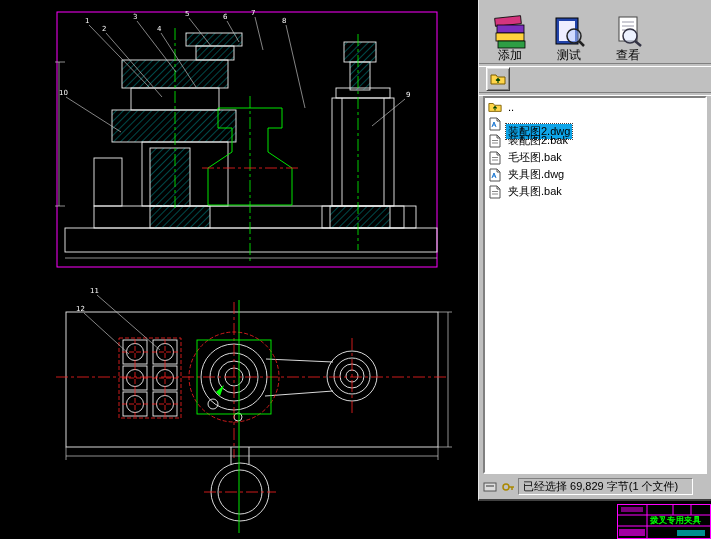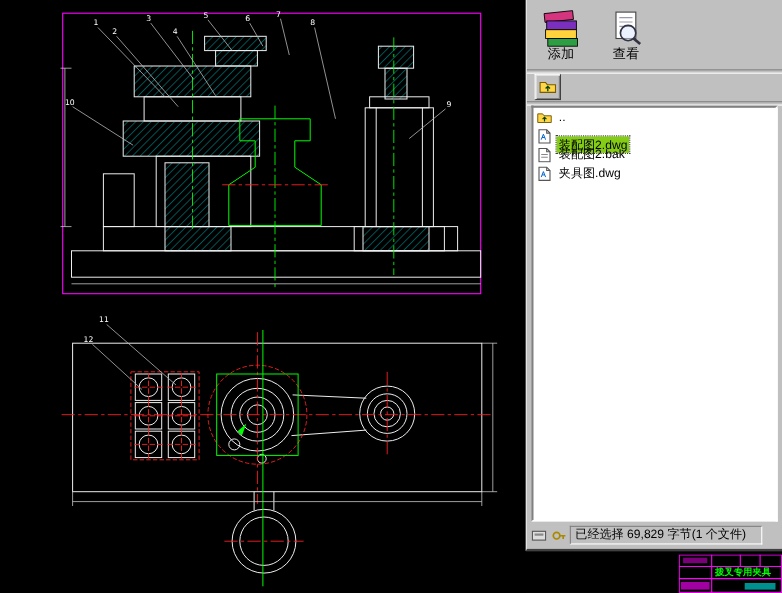--- a/index.html
+++ b/index.html
@@ -5,36 +5,36 @@
   html,body{margin:0;padding:0;background:#222;}
   .screen{position:relative;width:711px;height:539px;background:#000;overflow:hidden;
           font-family:"Liberation Sans","DejaVu Sans",sans-serif;-webkit-font-smoothing:none;}
   
   .cadwrap{position:absolute;left:0;top:0;width:478px;height:539px;background:#000;}
   .cadwrap svg{display:block;}
   
   .panel{position:absolute;left:478px;top:0;width:233px;height:501px;background:#c0c0c0;
          border-left:1px solid #e6e6e6;border-bottom:2px solid #404040;box-sizing:border-box;color:#000;}
   .toolbar{position:absolute;left:6px;top:2px;right:2px;height:60px;display:flex;gap:9px;}
-  .tool{width:50px;display:flex;flex-direction:column;align-items:center;justify-content:center;cursor:default;}
+  .tool{width:50px;display:flex;flex-direction:column;align-items:center;justify-content:flex-end;cursor:default;}
   .tool svg{width:36px;height:34px;}
   .tlabel{font-size:12px;line-height:13px;white-space:nowrap;}
   .divider{position:absolute;left:0;right:0;height:2px;border-top:1px solid #808080;border-bottom:1px solid #ffffff;}
   .d1{top:63px}.d2{top:92px}
   .btnrow{position:absolute;left:7px;top:67px;height:24px;display:flex;}
   .small-btn{width:24px;height:24px;background:#c0c0c0;border:1px solid;border-color:#ffffff #404040 #404040 #ffffff;
              box-shadow:inset 1px 1px 0 #dfdfdf,inset -1px -1px 0 #808080;
              display:flex;align-items:center;justify-content:center;box-sizing:border-box;}
   .small-btn svg{width:16px;height:16px;}
   .filelist{position:absolute;left:4px;right:4px;top:96px;bottom:25px;background:#ffffff;
             border:2px solid;border-color:#808080 #ffffff #ffffff #808080;overflow:hidden;}
   .file-row{display:flex;align-items:center;height:17px;padding-left:3px;font-size:11px;gap:4px;cursor:default;}
   .file-row svg{width:14px;height:14px;flex:0 0 14px;}
   .fname{padding:0 2px;white-space:nowrap;}
-  .fname.sel{background:#84cc16;outline:1px dotted #404040;margin-top:16px;}
+  .fname.sel{background:#0ea5e9;outline:1px dotted #404040;margin-top:16px;}
   .statusbar{position:absolute;left:3px;right:18px;bottom:3px;height:19px;display:flex;align-items:center;gap:3px;}
   .sticon{width:15px;height:15px;display:flex;align-items:center;justify-content:center;}
   .sticon svg{width:14px;height:14px;}
   .status-box{flex:1;height:17px;border:1px solid;border-color:#808080 #ffffff #ffffff #808080;
               font-size:11px;line-height:15px;padding:0 4px;box-sizing:border-box;white-space:nowrap;overflow:hidden;}
   
   .titleblock{position:absolute;left:617px;top:504px;width:94px;height:35px;font-weight:bold;}
 </style>
 </head>
 <body>
@@ -226,20 +226,29 @@
             <rect x="3" y="2" width="26" height="8" fill="#d4357e" transform="rotate(-6 16 6)"></rect>
             <rect x="5" y="10" width="27" height="8" fill="#7b2fbe"></rect>
             <rect x="4" y="18" width="28" height="8" fill="#ffd23e"></rect>
             <rect x="6" y="26" width="27" height="7" fill="#2e9e44"></rect>
           </g>
         </svg>
         <span class="tlabel">添加</span>
       </div>
       <div class="tool">
         <svg viewBox="0 0 36 34">
+          <rect x="5" y="3" width="22" height="26" fill="#2244aa" stroke="#000"></rect>
+          <rect x="8" y="6" width="16" height="20" fill="#eeeeff"></rect>
+          <circle cx="23" cy="21" r="7" fill="#b4c8ff" fill-opacity="0.5" stroke="#222222" stroke-width="1.5"></circle>
+          <line x1="28" y1="26" x2="33" y2="31" stroke="#222222" stroke-width="2.5"></line>
+        </svg>
+        <span class="tlabel">测试</span>
+      </div>
+      <div class="tool">
+        <svg viewBox="0 0 36 34">
           <rect x="9" y="2" width="18" height="24" fill="#ffffff" stroke="#444444"></rect>
           <line x1="12" y1="7" x2="24" y2="7" stroke="#9999aa"></line>
           <line x1="12" y1="11" x2="24" y2="11" stroke="#9999aa"></line>
           <line x1="12" y1="15" x2="24" y2="15" stroke="#9999aa"></line>
           <circle cx="20" cy="21" r="7" fill="#dce6ff" fill-opacity="0.5" stroke="#333344" stroke-width="1.5"></circle>
           <line x1="25" y1="26" x2="31" y2="31" stroke="#333344" stroke-width="2.5"></line>
         </svg>
         <span class="tlabel">查看</span>
       </div>
     </div>
@@ -280,30 +289,48 @@
         <svg viewBox="0 0 14 14">
           <path d="M2,1 L9,1 L12,4 L12,13 L2,13 Z" fill="#ffffff" stroke="#555555"></path>
           <path d="M9,1 L9,4 L12,4" fill="none" stroke="#555555"></path>
           <line x1="4" y1="6.5" x2="10" y2="6.5" stroke="#888888"></line>
           <line x1="4" y1="9" x2="10" y2="9" stroke="#888888"></line>
         </svg>
         <span class="fname">装配图2.bak</span>
       </div>
 
 
+      <div class="file-row">
+        <svg viewBox="0 0 14 14">
+          <path d="M2,1 L9,1 L12,4 L12,13 L2,13 Z" fill="#ffffff" stroke="#555555"></path>
+          <path d="M9,1 L9,4 L12,4" fill="none" stroke="#555555"></path>
+          <line x1="4" y1="6.5" x2="10" y2="6.5" stroke="#888888"></line>
+          <line x1="4" y1="9" x2="10" y2="9" stroke="#888888"></line>
+        </svg>
+        <span class="fname">毛坯图.bak</span>
+      </div>
 
       <div class="file-row">
         <svg viewBox="0 0 14 14">
           <path d="M2,1 L9,1 L12,4 L12,13 L2,13 Z" fill="#ffffff" stroke="#555555"></path>
           <path d="M9,1 L9,4 L12,4" fill="none" stroke="#555555"></path>
           <path d="M4,10 L6,5 L8,10 M4.8,8 L7.2,8" stroke="#0066cc" fill="none" stroke-width="0.9"></path>
         </svg>
         <span class="fname">夹具图.dwg</span>
       </div>
 
+      <div class="file-row">
+        <svg viewBox="0 0 14 14">
+          <path d="M2,1 L9,1 L12,4 L12,13 L2,13 Z" fill="#ffffff" stroke="#555555"></path>
+          <path d="M9,1 L9,4 L12,4" fill="none" stroke="#555555"></path>
+          <line x1="4" y1="6.5" x2="10" y2="6.5" stroke="#888888"></line>
+          <line x1="4" y1="9" x2="10" y2="9" stroke="#888888"></line>
+        </svg>
+        <span class="fname">夹具图.bak</span>
+      </div>
 
     </div>
 
     <div class="statusbar">
       <span class="sticon">
         <svg viewBox="0 0 14 14">
             <rect x="1" y="3" width="12" height="8" fill="#dddddd" stroke="#555555"></rect>
             <rect x="3" y="5" width="8" height="2" fill="#888888"></rect>
           </svg>
       </span>

